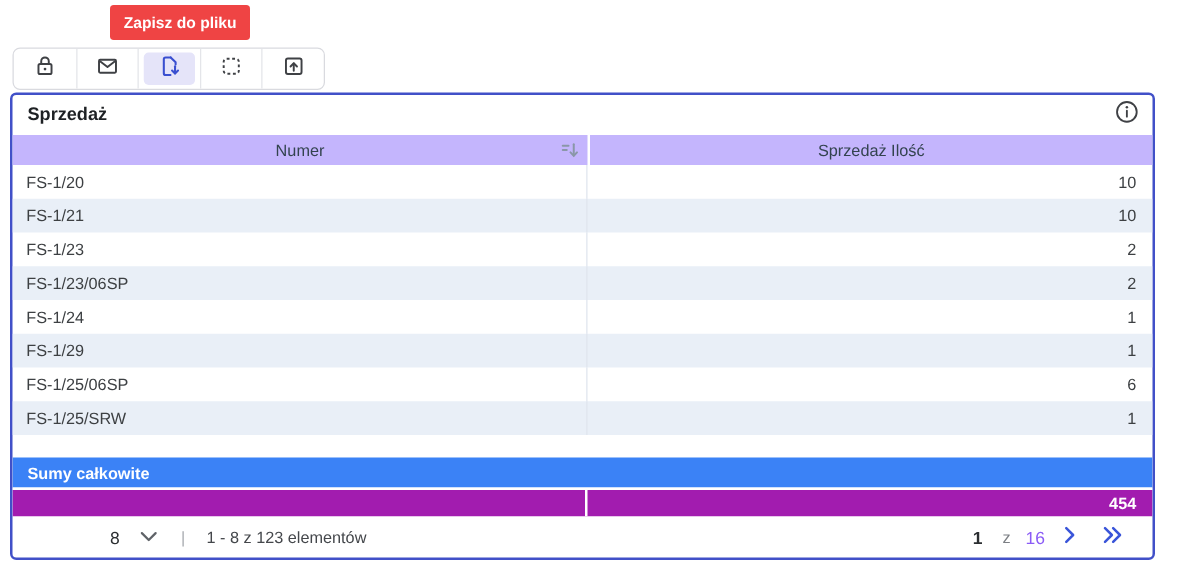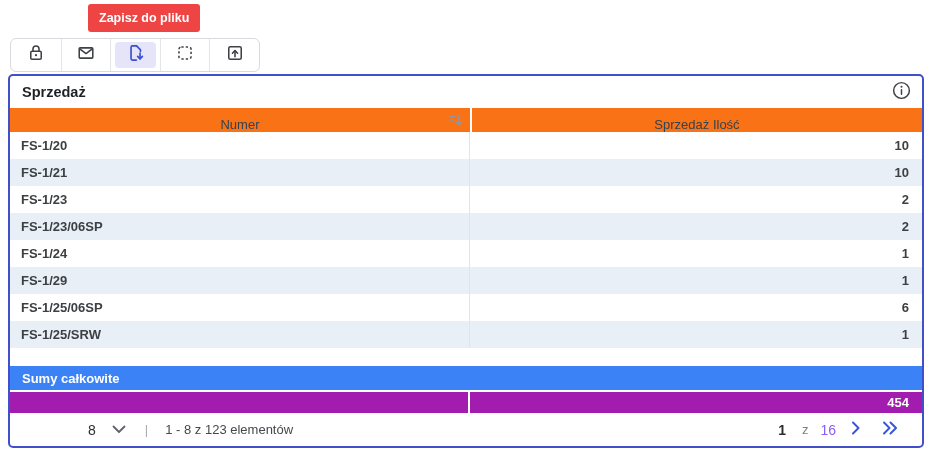--- a/index.html
+++ b/index.html
@@ -27,28 +27,28 @@
     border:2px solid #4150c8; border-radius:5px; background:#fff;
     display:flex; flex-direction:column; overflow:hidden; }
 
   .panel-title-row { height:32px; display:flex; align-items:center;
     padding:0 10px 0 12px; flex:0 0 auto; }
   .panel-title { font-size:14.5px; font-weight:bold; color:#1e2124; flex:1; }
   .info-btn { width:22px; height:22px; display:flex; align-items:center;
     justify-content:center; cursor:pointer; }
 
   .grid-header { height:24px; display:flex; flex:0 0 auto; font-size:13px; color:#33434f; }
-  .gh-cell { background:#f97316; display:flex; align-items:flex-end; justify-content:center;
+  .gh-cell { background:#c4b5fd; display:flex; align-items:center; justify-content:center;
     position:relative; cursor:pointer; }
   .gh-cell.c1 { width:460px; margin-right:2px; }
   .gh-cell.c2 { flex:1; }
   .sort-icon { position:absolute; right:6px; top:4px; }
 
   .rows { flex:0 0 auto; }
-  .row { height:27px; display:flex; font-size:13px; color:#3d4043; cursor:pointer;font-weight:bold; }
+  .row { height:27px; display:flex; font-size:13px; color:#3d4043; cursor:pointer; }
   .row:nth-child(even) { background:#e9eff7; }
   .cell-numer { width:460px; display:flex; align-items:center; padding-left:11px;
     border-right:1px solid #dfe5ee; }
   .cell-ilosc { flex:1; display:flex; align-items:center; justify-content:flex-end;
     padding-right:13px; }
 
   .gap { height:18px; flex:0 0 auto; }
 
   .sums-header { height:24px; background:#3b82f6; color:#fff; font-size:13px;
     font-weight:bold; display:flex; align-items:center; padding-left:12px; flex:0 0 auto; }

